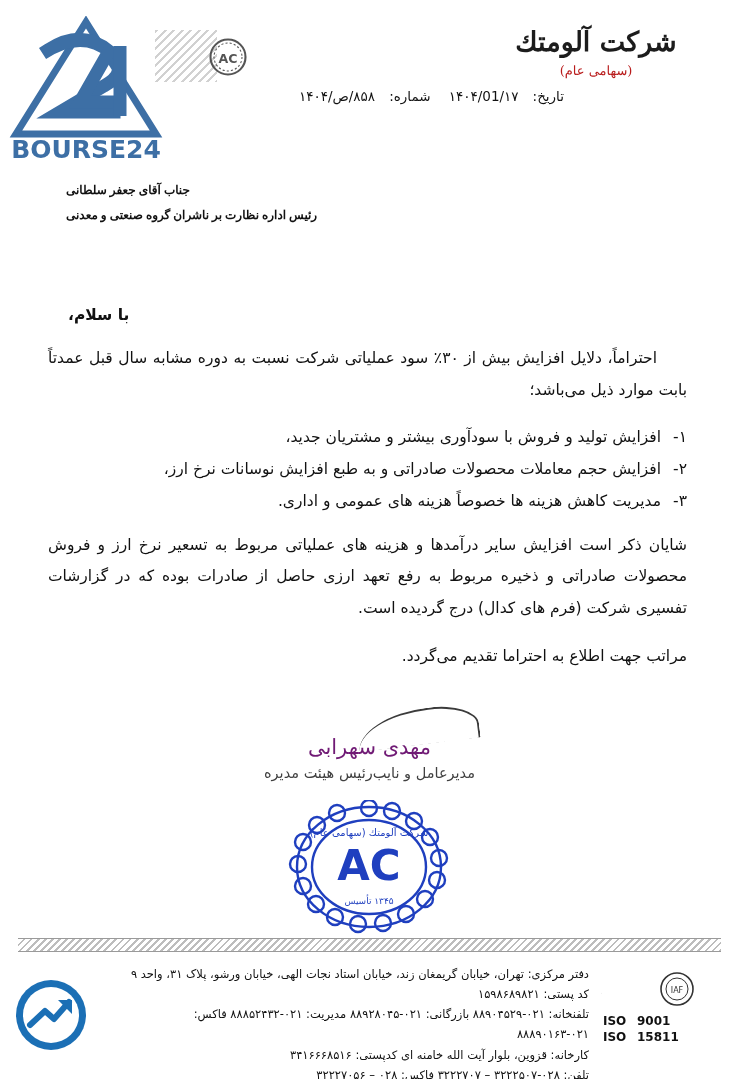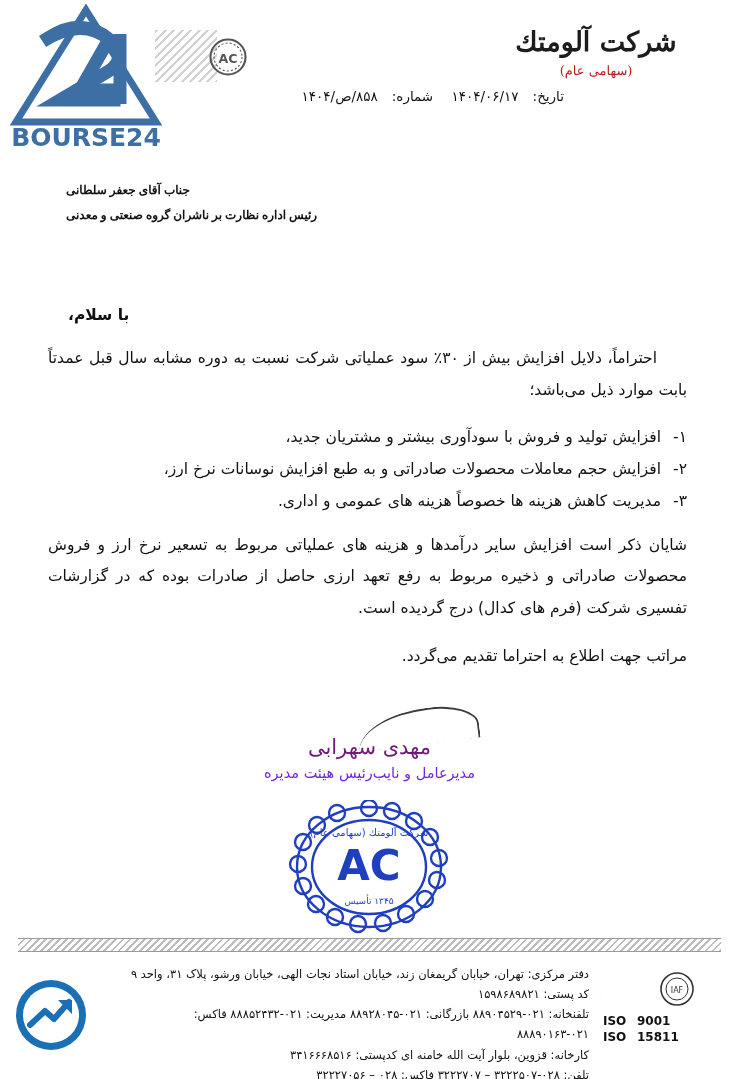--- a/index.html
+++ b/index.html
@@ -22,21 +22,21 @@
   }
 
   
   .header {
     position: relative;
     height: 165px;
   }
   .logo-bourse {
     position: absolute;
     left: 8px;
-    top: 4px;
+    top: 16px;
     width: 160px;
     height: 150px;
   }
   .logo-bourse svg { display:block; }
 
   .hatch-box {
     position: absolute;
     left: 155px;
     top: 30px;
     width: 105px;
@@ -170,21 +170,21 @@
     height: 34px;
     border-top: 2px solid #1a1a1a;
     border-right: 2px solid #1a1a1a;
     border-radius: 60% 40% 0 0 / 100% 60% 0 0;
     transform: rotate(-7deg);
     opacity: .85;
   }
   .sign-title {
     margin-top: 6px;
     font-size: 14.5px;
-    color: #6d28d9;
+    color: #404040;
   }
 
   .stamp-big {
     position: absolute;
     top: 800px;
     right: 0; left: 0;
     display: flex;
     justify-content: center;
   }
 
@@ -272,21 +272,21 @@
         <text x="30" y="38" font-family="DejaVu Sans, sans-serif" font-size="18" font-weight="bold" fill="#555" text-anchor="middle">AC</text>
       </svg>
     </div>
 
     <div class="company-name">
       <div class="nm">شركت آلومتك</div>
       <div class="sub">(سهامی عام)</div>
     </div>
 
     <div class="meta-line">
-      <span>تاریخ:</span><span>۱۴۰۴/۰۶/۱۷</span>
+      <span>تاریخ:</span><span>۱۴۰۴/01/۱۷</span>
       <span>شماره:</span><span>۸۵۸/ص/۱۴۰۴</span>
     </div>
   </div>
 
   <div class="content">
 
     <div class="addressee">
       <div>جناب آقای جعفر سلطانی</div>
       <div>رئیس اداره نظارت بر ناشران گروه صنعتی و معدنی</div>
     </div>

